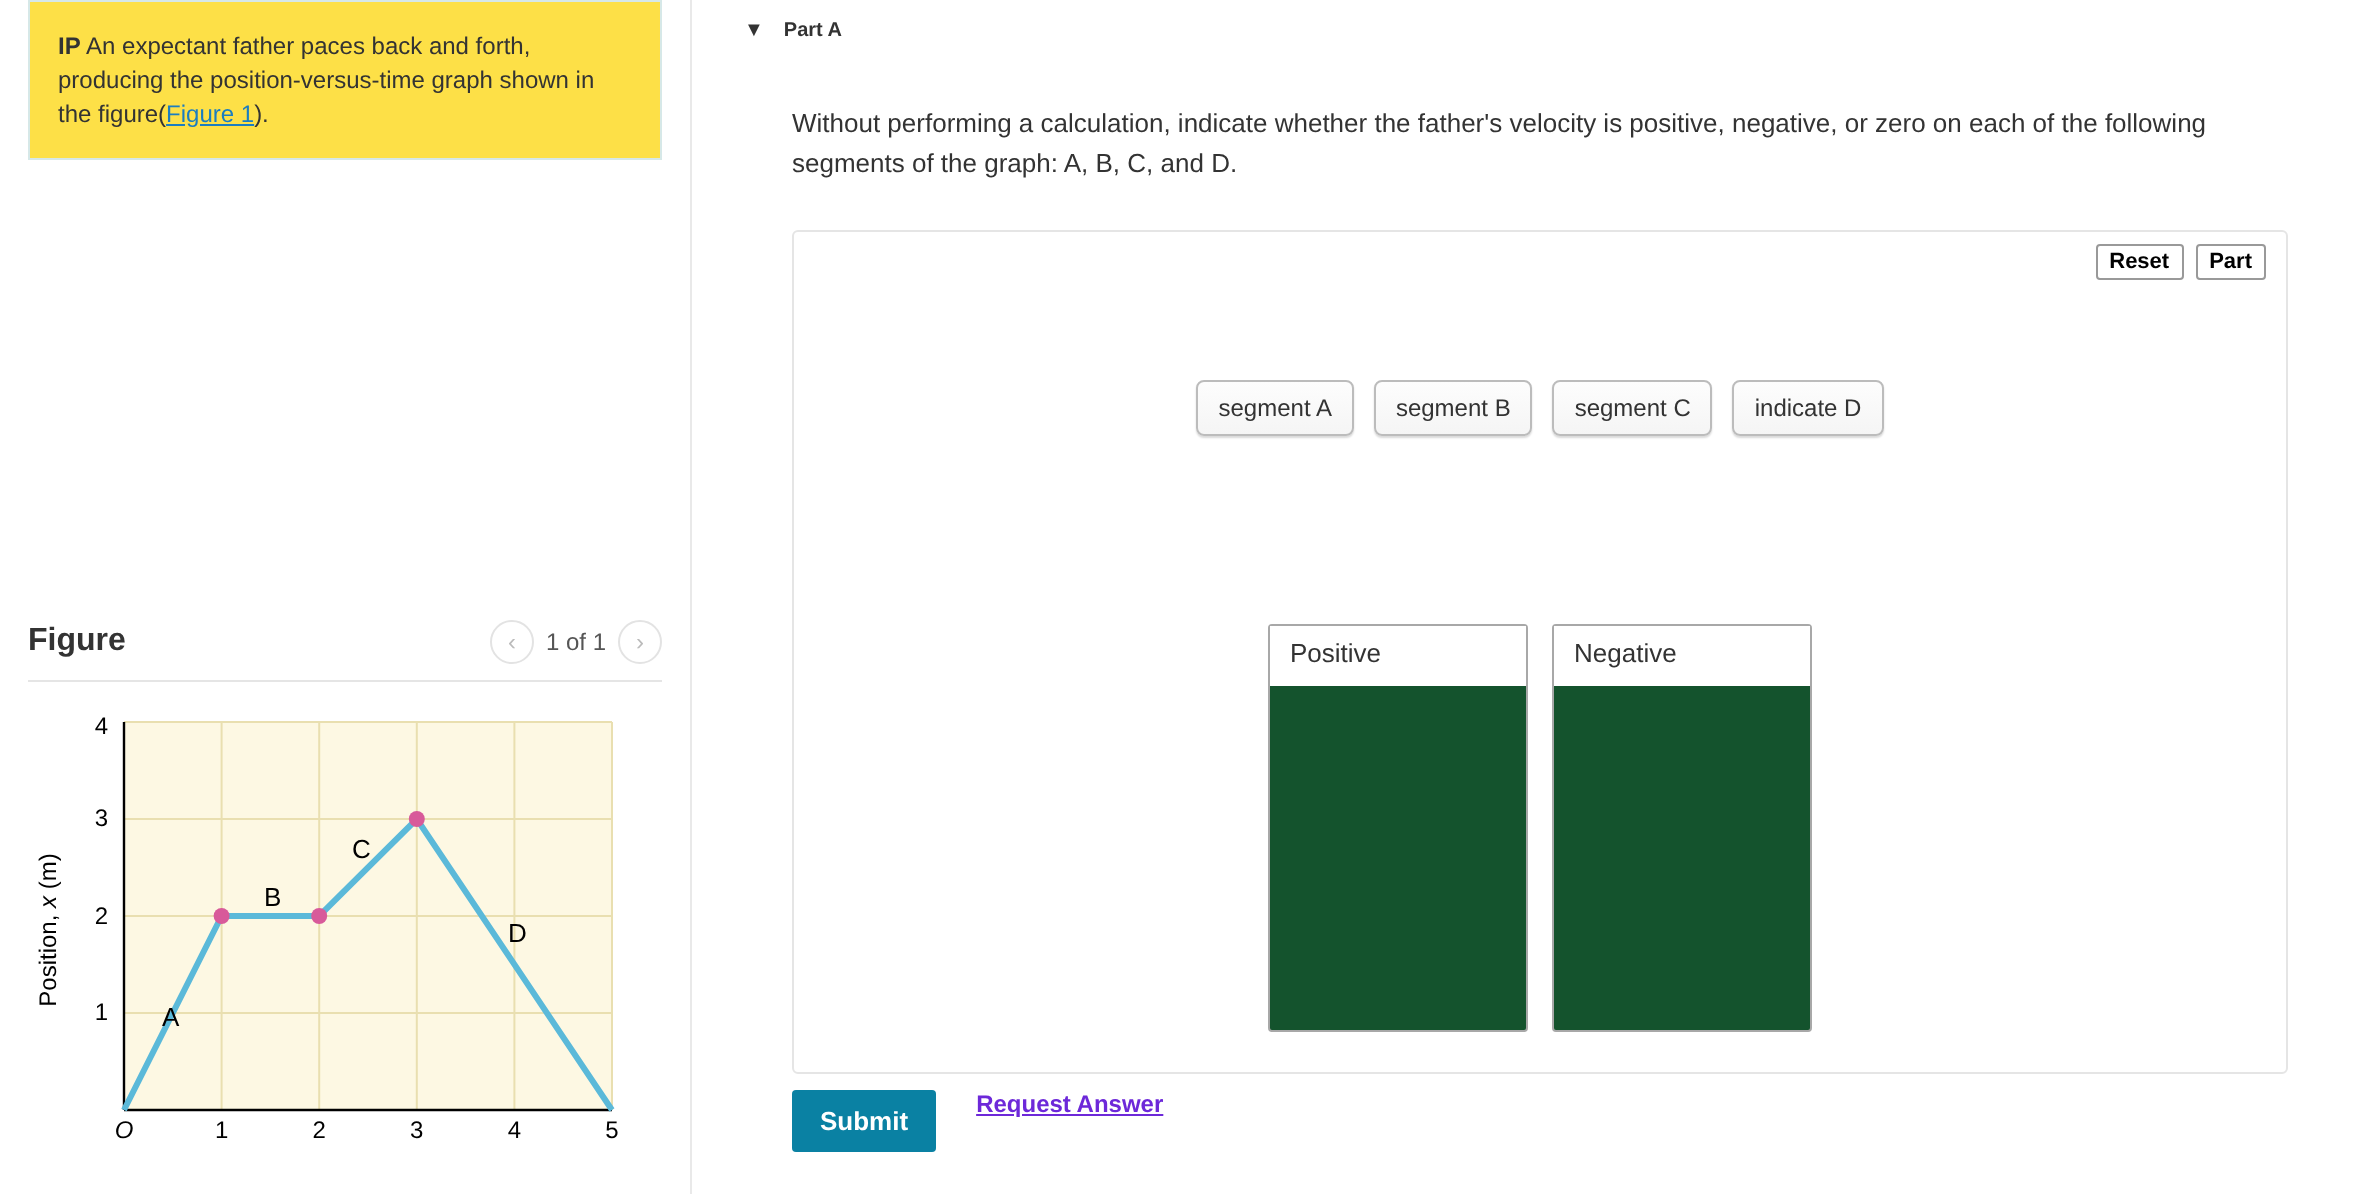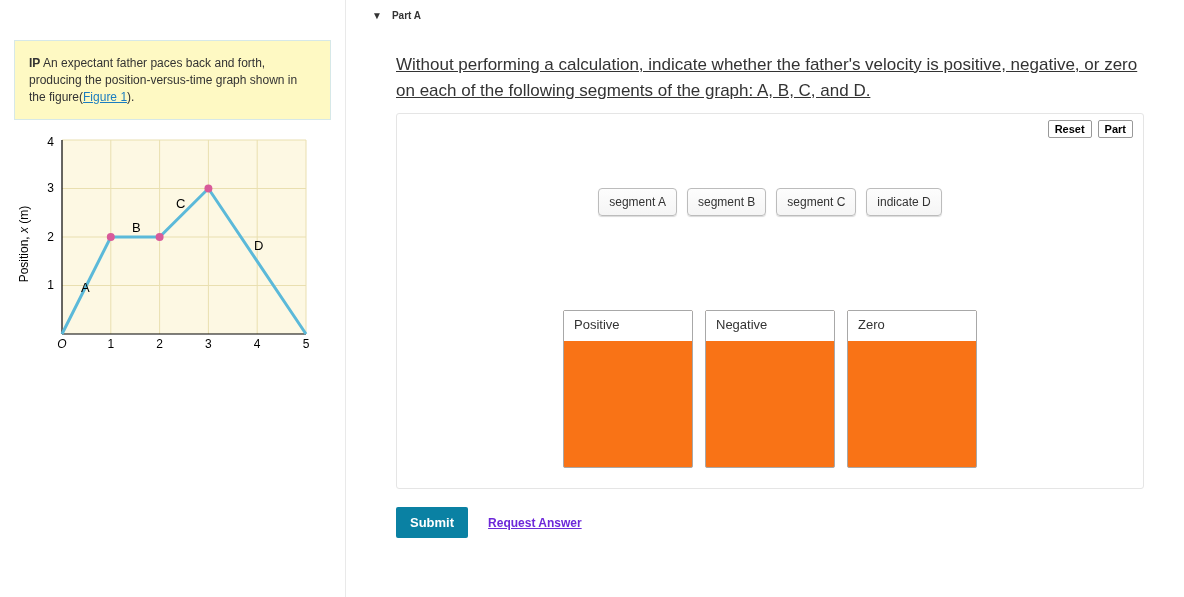--- a/index.html
+++ b/index.html
@@ -1,57 +1,65 @@
 <!DOCTYPE html>
 <html><head>
 <meta charset="utf-8">
 <style>
 * { box-sizing: border-box; margin: 0; padding: 0; font-family: Arial, Helvetica, sans-serif; }
 body { background: #fff; font-size: 12px; color: #333; width: 1184px; height: 597px; overflow: hidden; }
 .layout { display: flex; width: 1184px; height: 597px; }
 .left-col { width: 355px; padding: 0 14px 0 14px; border-right: 1px solid #e9e9e9; display: flex; flex-direction: column; }
 .right-col { flex: 1; padding: 0 20px 0 20px; }
-.problem-box { background: #fef9c3; border: 1px solid #d6e8e8; padding: 14px 14px; margin-top: 40px; font-size: 12px; line-height: 1.4; }
+.problem-box { background: #fde047; border: 1px solid #d6e8e8; padding: 14px 14px; font-size: 12px; line-height: 1.4; }
 .problem-box .ip { font-weight: bold; }
 .fig-link { color: #1b7dc0; text-decoration: underline; cursor: pointer; }
 .figure-header { display: flex; align-items: center; justify-content: space-between; margin-top: 230px; padding-bottom: 8px; border-bottom: 1px solid #e5e5e5; }
 .figure-title { font-size: 16px; font-weight: bold; }
 .pager { display: flex; align-items: center; gap: 6px; font-size: 12px; color: #555; }
 .pager .nav { width: 22px; height: 22px; border: 1px solid #e3e3e3; border-radius: 50%; display: inline-flex; align-items: center; justify-content: center; color: #bbb; font-size: 12px; }
 .figure-body { padding-top: 14px; }
 .part-header { display: flex; align-items: center; gap: 10px; padding: 10px 6px 10px 6px; border-bottom: 1px solid #fff; }
 .part-header .caret { font-size: 10px; }
 .part-header .title { font-weight: bold; font-size: 10px; }
 .part-content { padding: 20px 20px 0 30px; }
-.prompt { font-size: 17px; line-height: 1.5; margin-bottom: 10px; text-decoration: underline; }
+.prompt { font-size: 13px; line-height: 1.5; margin-bottom: 24px; }
 .instruct { font-size: 13px; font-weight: bold; margin-bottom: 14px; }
 .answer-area { border: 1px solid #e5e5e5; border-radius: 3px; width: 748px; padding: 6px 10px 20px 10px; }
 .toolbar { display: flex; justify-content: flex-end; gap: 6px; margin-bottom: 50px; }
 .tool-btn { border: 1px solid #999; background: #fff; font-size: 11px; font-weight: bold; padding: 2px 6px; border-radius: 2px; cursor: pointer; }
 .segments { display: flex; justify-content: center; gap: 10px; margin-bottom: 94px; }
 .segment { background: linear-gradient(#fdfdfd,#f5f5f5); border: 1px solid #bcbcbc; border-radius: 4px; padding: 6px 10px; font-size: 12px; box-shadow: 0 1px 1px rgba(0,0,0,0.15); cursor: grab; }
 .bins { display: flex; justify-content: center; gap: 12px; }
-.bin { width: 130px; height: 158px; border: 1px solid #a8a8a8; border-radius: 2px; background: #f97316; }
+.bin { width: 130px; height: 204px; border: 1px solid #a8a8a8; border-radius: 2px; background: #14532d; }
 .bin-label { background: #fff; padding: 6px 10px 8px 10px; font-size: 13px; border-bottom: 1px solid #fff; }
-.submit-row { display: flex; align-items: center; gap: 20px; margin-top: 18px; }
+.submit-row { display: flex; align-items: flex-start; gap: 20px; margin-top: 8px; }
 .submit-btn { background: #0a81a3; color: #fff; border: none; font-size: 13px; font-weight: bold; padding: 8px 14px; border-radius: 2px; cursor: pointer; }
 .req-ans { color: #6d28d9; font-size: 12px; font-weight: bold; text-decoration: underline; cursor: pointer; }
 
 
 .chart-wrap { width: 300px; height: 220px; position: relative; }
 </style>
 </head>
 <body>
 
 <div class="layout">
   <div class="left-col">
     <div class="problem-box">
       <span class="ip">IP</span><span> An expectant father paces back and forth, producing the position-versus-time graph shown in the figure(</span><span class="fig-link">Figure 1</span><span>).</span>
     </div>
 
+    <div class="figure-header">
+      <div class="figure-title">Figure</div>
+      <div class="pager">
+        <span class="nav">‹</span>
+        <span>1 of 1</span>
+        <span class="nav">›</span>
+      </div>
+    </div>
 
     <div class="figure-body">
       <div class="chart-wrap">
         <svg width="300" height="220" viewBox="0 0 300 220">
 
           <rect x="48" y="6" width="244" height="194" fill="#fdf8e3" stroke="none"></rect>
 
           <g stroke="#e9dfb0" stroke-width="1">
             <line x1="96.8" y1="6" x2="96.8" y2="200"></line>
             <line x1="145.6" y1="6" x2="145.6" y2="200"></line>
@@ -115,23 +123,20 @@
           <div class="segment">segment C</div>
           <div class="segment">indicate D</div>
         </div>
         <div class="bins">
           <div class="bin">
             <div class="bin-label">Positive</div>
           </div>
           <div class="bin">
             <div class="bin-label">Negative</div>
           </div>
-          <div class="bin">
-            <div class="bin-label">Zero</div>
-          </div>
         </div>
       </div>
 
       <div class="submit-row">
         <button class="submit-btn">Submit</button>
         <span class="req-ans">Request Answer</span>
       </div>
     </div>
   </div>
 </div>

